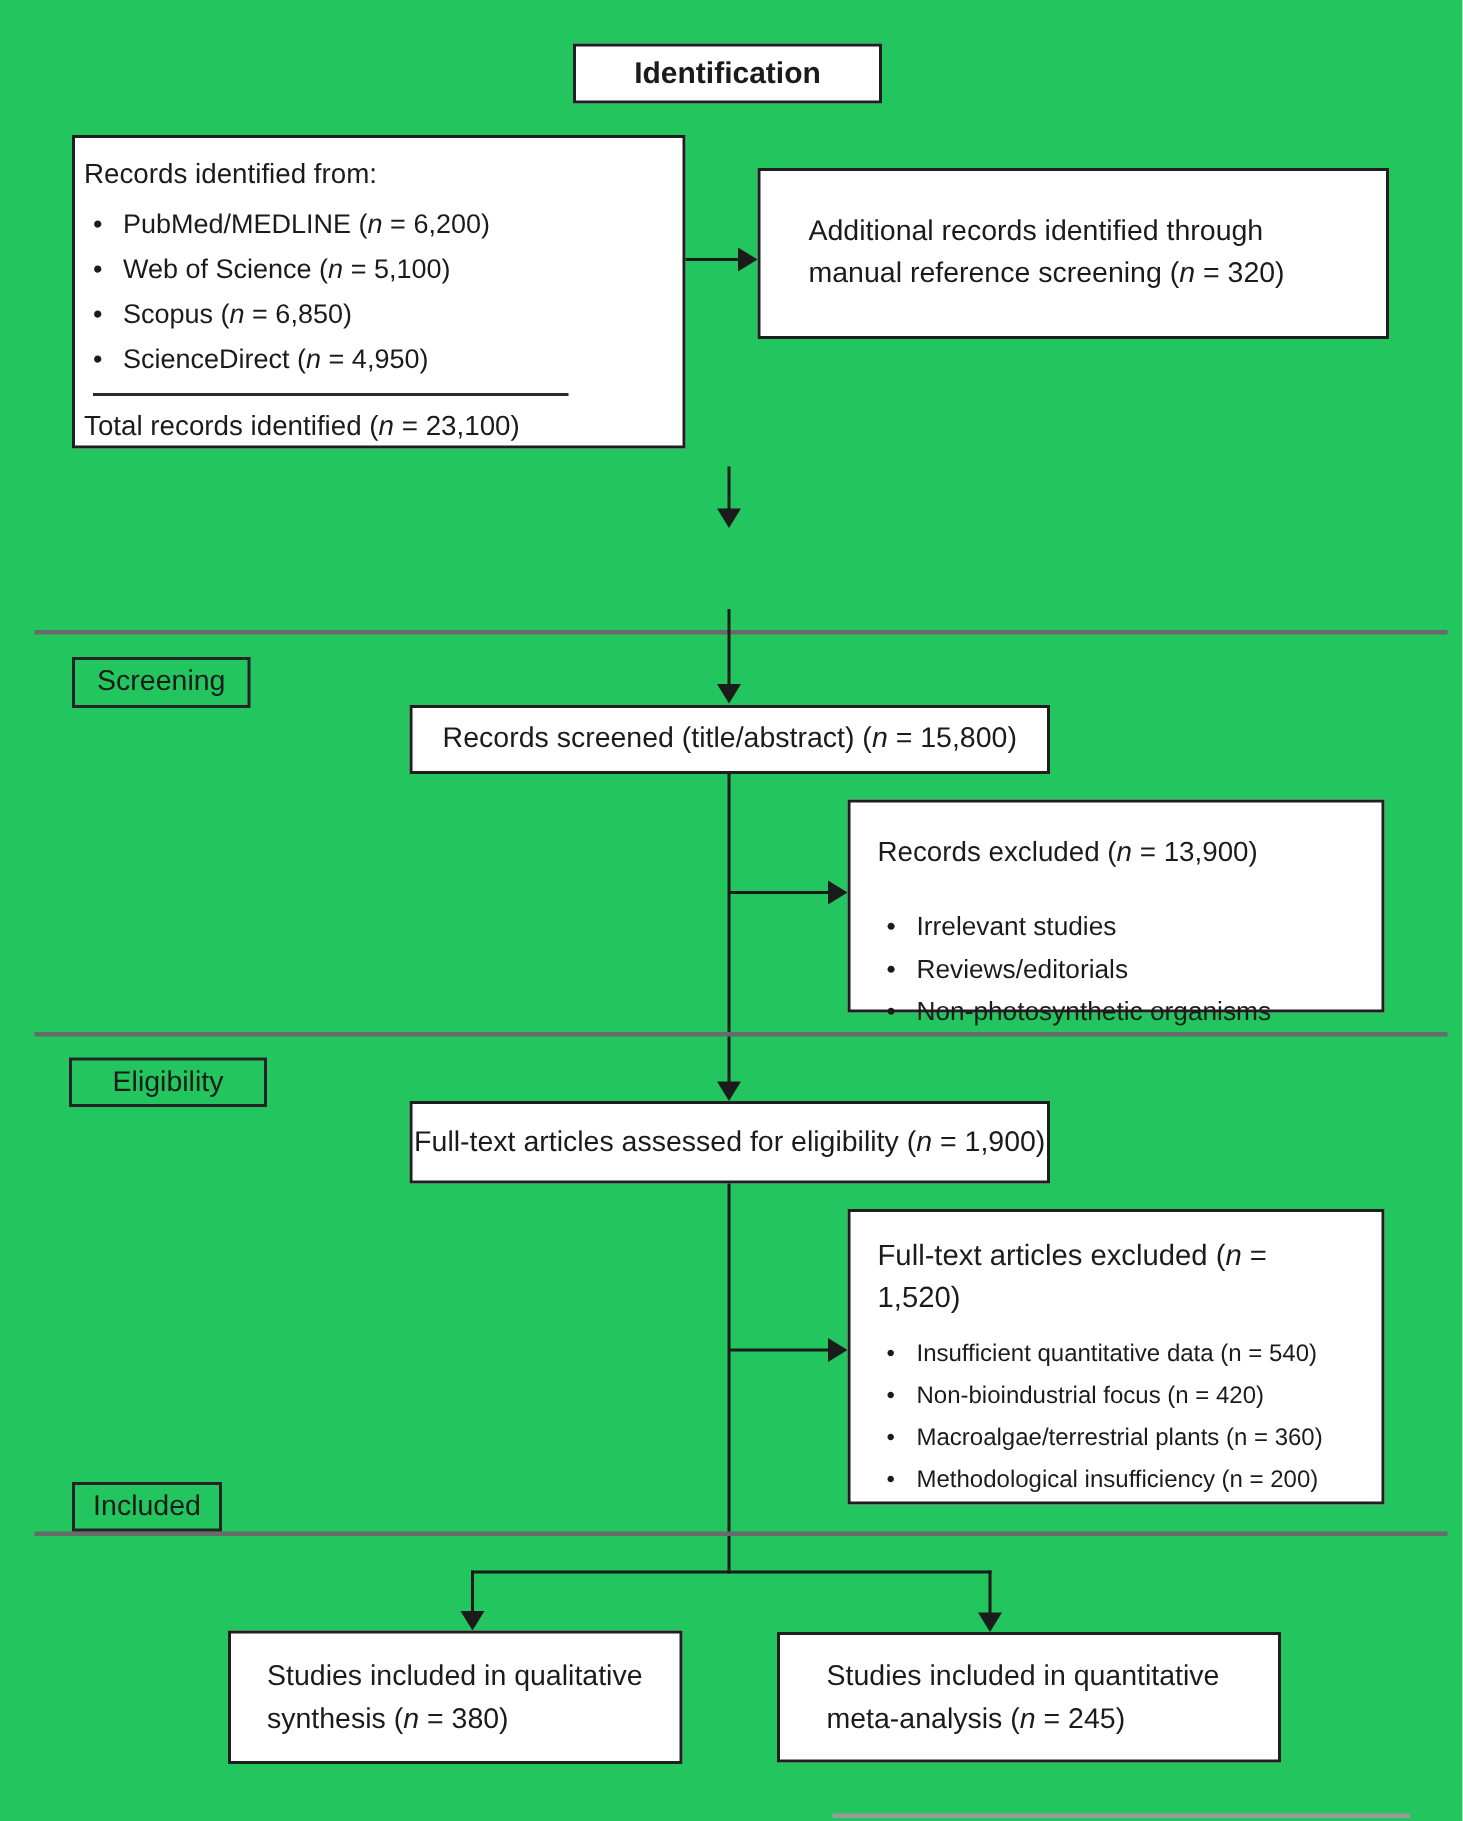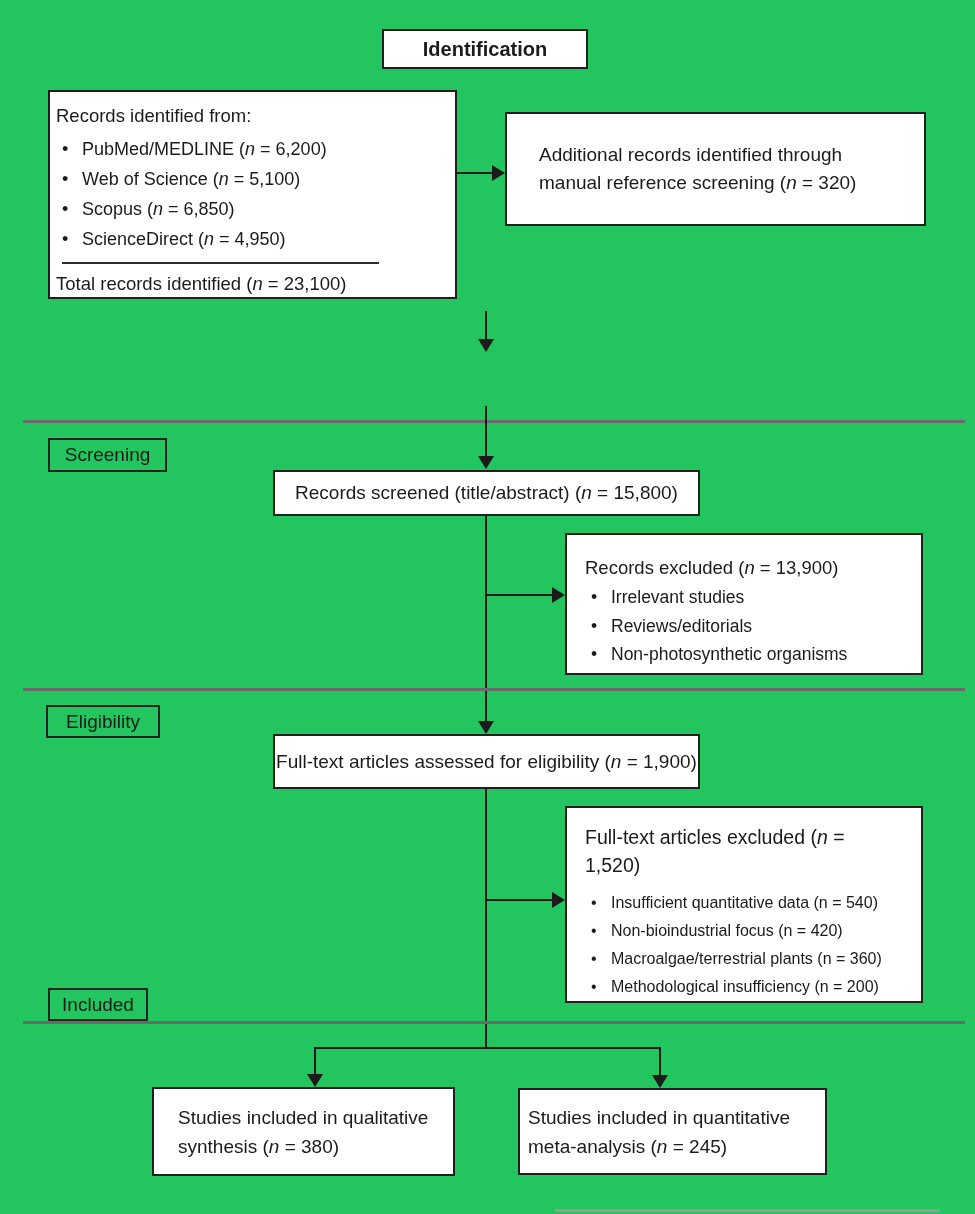--- a/index.html
+++ b/index.html
@@ -63,30 +63,30 @@
   </div>
 
   <div class="abs shaft" style="left:485px;top:516px;width:2px;height:207px;"></div>
   <div class="abs arr-down" style="left:478px;top:721px;"></div>
 
   <div class="abs shaft" style="left:486px;top:594px;width:67px;height:2px;"></div>
   <div class="abs arr-right" style="left:552px;top:587px;"></div>
 
   <div class="abs box" style="left:565px;top:533px;width:358px;height:142px;padding:20px 18px;">
     <div style="font-size:18.5px;line-height:26px;">Records excluded (<i>n</i> = 13,900)</div>
-    <div style="margin-top:2px;">
+    <div style="margin-top:22px;">
       <div class="bullet-item" style="line-height:28.5px;font-size:17.5px;">Irrelevant studies</div>
       <div class="bullet-item" style="line-height:28.5px;font-size:17.5px;">Reviews/editorials</div>
       <div class="bullet-item" style="line-height:28.5px;font-size:17.5px;">Non-photosynthetic organisms</div>
     </div>
   </div>
 
   <div class="abs divider" style="left:23px;top:688px;width:942px;"></div>
 
-  <div class="abs label-box" style="left:46px;top:705px;width:114px;height:33px;">Eligibility</div>
+  <div class="abs label-box" style="left:46px;top:705px;width:132px;height:33px;">Eligibility</div>
 
   <div class="abs box center-flex" style="left:273px;top:734px;width:427px;height:55px;font-size:19px;">
     <div>Full-text articles assessed for eligibility (<i>n</i> = 1,900)</div>
   </div>
 
   <div class="abs shaft" style="left:485px;top:789px;width:2px;height:260px;"></div>
 
   <div class="abs shaft" style="left:486px;top:899px;width:67px;height:2px;"></div>
   <div class="abs arr-right" style="left:552px;top:892px;"></div>
 
@@ -107,19 +107,19 @@
   <div class="abs shaft" style="left:314px;top:1047px;width:347px;height:2px;"></div>
   <div class="abs shaft" style="left:314px;top:1047px;width:2px;height:30px;"></div>
   <div class="abs arr-down" style="left:307px;top:1074px;"></div>
   <div class="abs shaft" style="left:659px;top:1047px;width:2px;height:31px;"></div>
   <div class="abs arr-down" style="left:652px;top:1075px;"></div>
 
   <div class="abs box left-flex" style="left:152px;top:1087px;width:303px;height:89px;padding:0 24px;font-size:19px;line-height:29px;">
     <div>Studies included in qualitative synthesis (<i>n</i> = 380)</div>
   </div>
 
-  <div class="abs box left-flex" style="left:518px;top:1088px;width:309px;height:87px;padding:0 8px;font-size:19px;line-height:29px;">
+  <div class="abs box left-flex" style="left:518px;top:1088px;width:336px;height:87px;padding:0 31px;font-size:19px;line-height:29px;">
     <div>Studies included in quantitative meta-analysis (<i>n</i> = 245)</div>
   </div>
 
   <div class="abs" style="left:555px;top:1209px;width:385px;height:3px;background:#9a9a9a;"></div>
 
 </div>
 
 </body></html>

